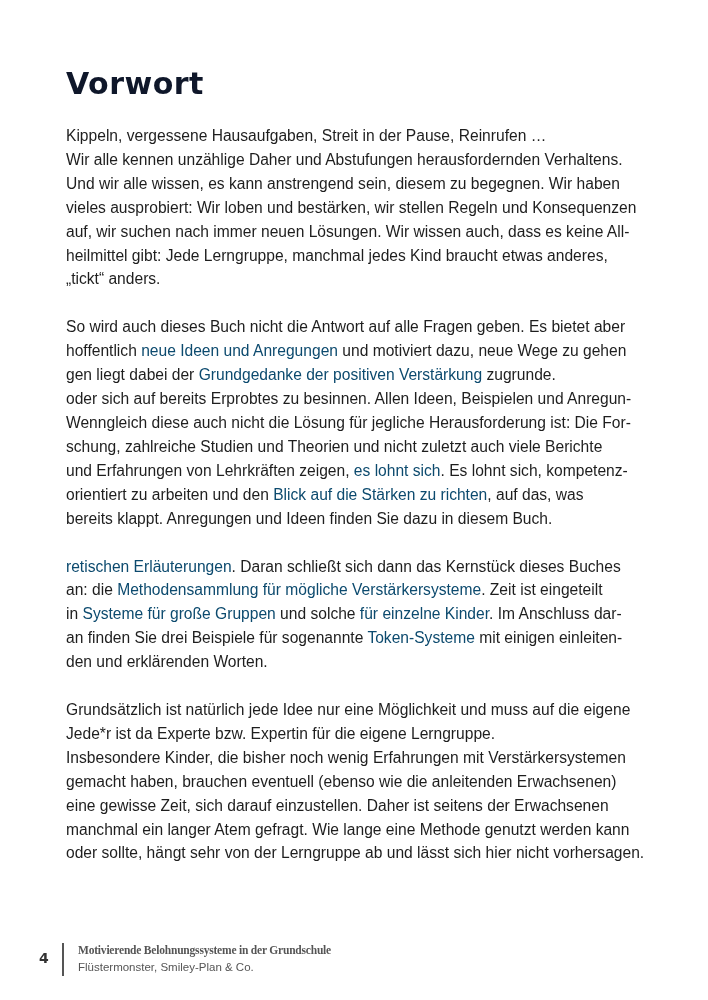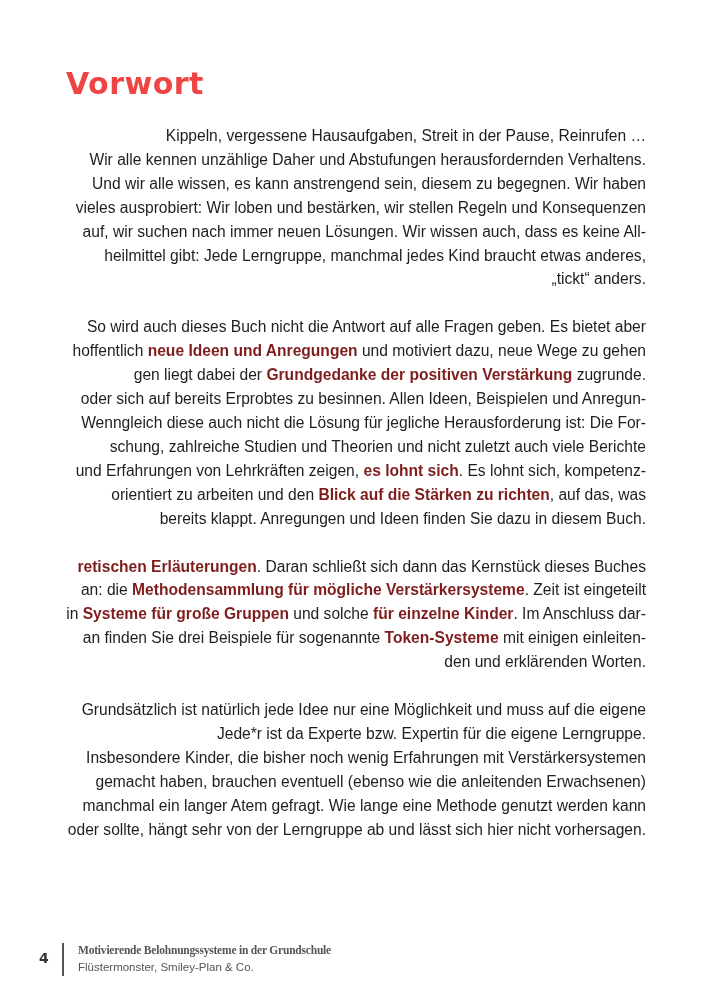--- a/index.html
+++ b/index.html
@@ -17,43 +17,42 @@
     }
     .page-title {
       position: absolute;
       left: 66px;
       top: 64px;
       margin: 0;
       font-family: "DejaVu Sans", sans-serif;
       font-weight: bold;
       font-size: 30px;
       letter-spacing: 0.5px;
-      color: #ef4444;
+      color: #0f172a;
       line-height: 40px;
     }
     .body-text {
       position: absolute;
       left: 66px;
       top: 124px;
       width: 580px;
-      text-align: right;
     }
     .para {
       margin: 0 0 24px 0;
     }
     .line {
       display: block;
       font-size: 15.6px;
       line-height: 23.9px;
       white-space: nowrap;
       color: #1e1e1e;
     }
     .line b {
-      font-weight: bold;
-      color: #7f1d1d;
+      font-weight: normal;
+      color: #0c4a6e;
     }
     .footer {
       position: absolute;
       left: 0;
       top: 940px;
       width: 708px;
       height: 40px;
     }
     .page-number {
       position: absolute;
@@ -124,20 +123,21 @@
       <span class="line"><span>an: die </span><b>Methodensammlung für mögliche Verstärkersysteme</b><span>. Zeit ist eingeteilt</span></span>
       <span class="line"><span>in </span><b>Systeme für große Gruppen</b><span> und solche </span><b>für einzelne Kinder</b><span>. Im Anschluss dar-</span></span>
       <span class="line"><span>an finden Sie drei Beispiele für sogenannte </span><b>Token-Systeme</b><span> mit einigen einleiten-</span></span>
       <span class="line"><span>den und erklärenden Worten.</span></span>
     </p>
     <p class="para">
       <span class="line"><span>Grundsätzlich ist natürlich jede Idee nur eine Möglichkeit und muss auf die eigene</span></span>
       <span class="line"><span>Jede*r ist da Experte bzw. Expertin für die eigene Lerngruppe.</span></span>
       <span class="line"><span>Insbesondere Kinder, die bisher noch wenig Erfahrungen mit Verstärkersystemen</span></span>
       <span class="line"><span>gemacht haben, brauchen eventuell (ebenso wie die anleitenden Erwachsenen)</span></span>
+      <span class="line"><span>eine gewisse Zeit, sich darauf einzustellen. Daher ist seitens der Erwachsenen</span></span>
       <span class="line"><span>manchmal ein langer Atem gefragt. Wie lange eine Methode genutzt werden kann</span></span>
       <span class="line"><span>oder sollte, hängt sehr von der Lerngruppe ab und lässt sich hier nicht vorhersagen.</span></span>
     </p>
   </div>
 
 <div class="footer">
   <span class="page-number">4</span>
   <span class="footer-rule"></span>
   <span class="footer-title">Motivierende Belohnungssysteme in der Grundschule</span>
   <span class="footer-subtitle">Flüstermonster, Smiley-Plan &amp; Co.</span>

